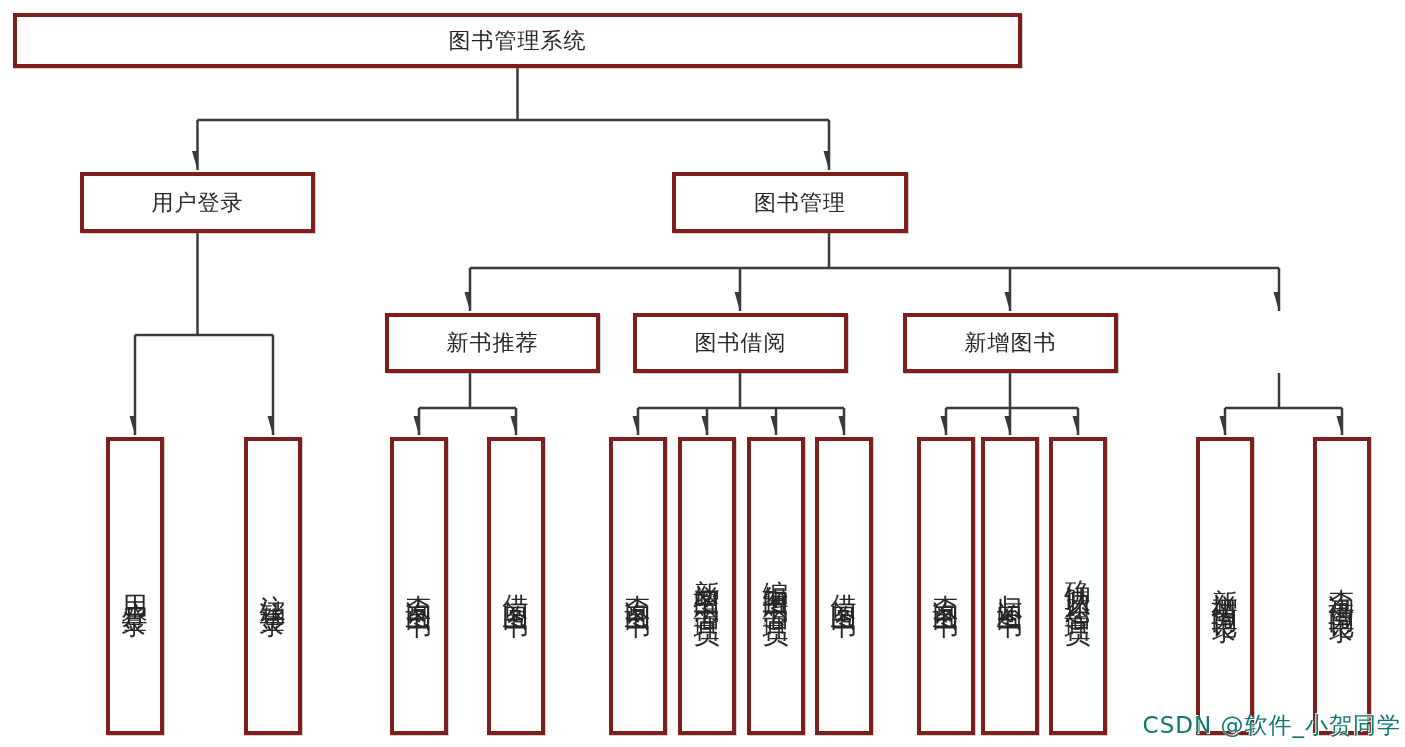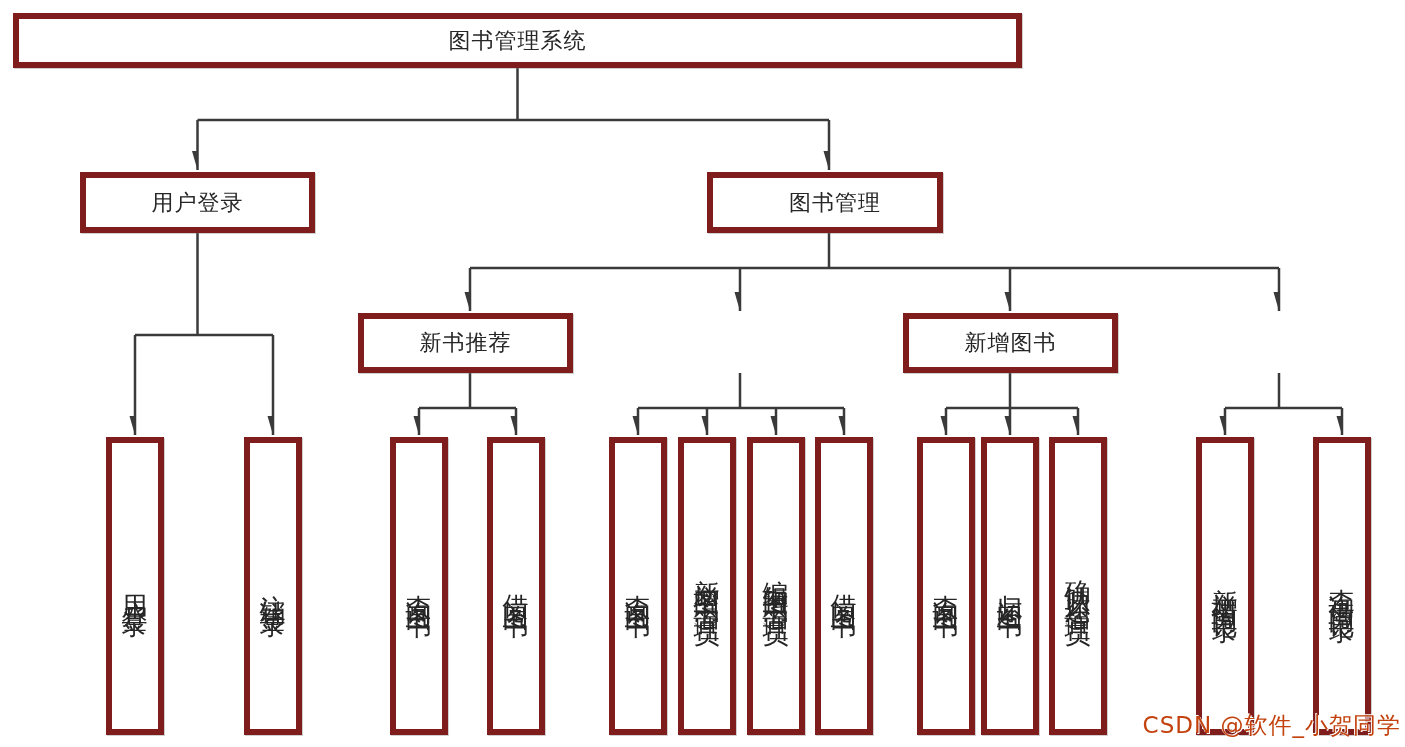--- a/index.html
+++ b/index.html
@@ -3,31 +3,31 @@
 <meta charset="utf-8">
 <style>
   html,body { margin:0; padding:0; background:#ffffff; }
   .stage {
     position:relative; width:1405px; height:747px; background:#ffffff;
     font-family:"DejaVu Sans","Liberation Sans",sans-serif; overflow:hidden;
   }
   .connectors { position:absolute; left:0; top:0; width:1405px; height:747px; }
   .box {
     position:absolute; box-sizing:border-box; background:#ffffff;
-    border:6px solid #7f1d1d; display:flex; align-items:center; justify-content:center;
+    border:4px solid #7f1d1d; display:flex; align-items:center; justify-content:center;
     color:#262626; box-shadow:1px 1px 0 rgba(120,120,120,.35);
   }
   .hlabel { font-size:22px; letter-spacing:1px; white-space:nowrap; }
   .leaf .vtext {
     writing-mode:vertical-rl; text-orientation:mixed;
     font-size:26px; letter-spacing:6px; line-height:1; color:#262626;
   }
   .watermark {
     position:absolute; right:4px; bottom:6px; z-index:10;
-    font-size:23px; color:#c2410c; letter-spacing:1px; white-space:nowrap;
+    font-size:23px; color:#0f766e; letter-spacing:1px; white-space:nowrap;
     text-shadow:1px 1px 0 #ffffff, -1px -1px 0 #ffffff;
   }
 </style>
 </head>
 <body>
 
 <div class="stage">
 
   <svg class="connectors" viewBox="0 0 1405 747" xmlns="http://www.w3.org/2000/svg">
     <defs>
@@ -79,26 +79,29 @@
     </g>
   </svg>
 
   <div class="box" style="left:13px; top:13px; width:1009px; height:55px;">
     <span class="hlabel">图书管理系统</span>
   </div>
 
   <div class="box" style="left:80px; top:172px; width:235px; height:61px;">
     <span class="hlabel">用户登录</span>
   </div>
-  <div class="box" style="left:707px; top:172px; width:236px; height:61px;padding-left:20px;">
+  <div class="box" style="left:672px; top:172px; width:236px; height:61px;padding-left:20px;">
     <span class="hlabel">图书管理</span>
   </div>
 
-  <div class="box" style="left:358px; top:313px; width:215px; height:60px;">
+  <div class="box" style="left:385px; top:313px; width:215px; height:60px;">
     <span class="hlabel">新书推荐</span>
+  </div>
+  <div class="box" style="left:633px; top:313px; width:215px; height:60px;">
+    <span class="hlabel">图书借阅</span>
   </div>
   <div class="box" style="left:903px; top:313px; width:215px; height:60px;">
     <span class="hlabel">新增图书</span>
   </div>
 
   <div class="box leaf" style="left:106px; top:437px; width:58px; height:298px;">
     <span class="vtext">用户登录</span>
   </div>
   <div class="box leaf" style="left:244px; top:437px; width:58px; height:298px;">
     <span class="vtext">注销登录</span>

